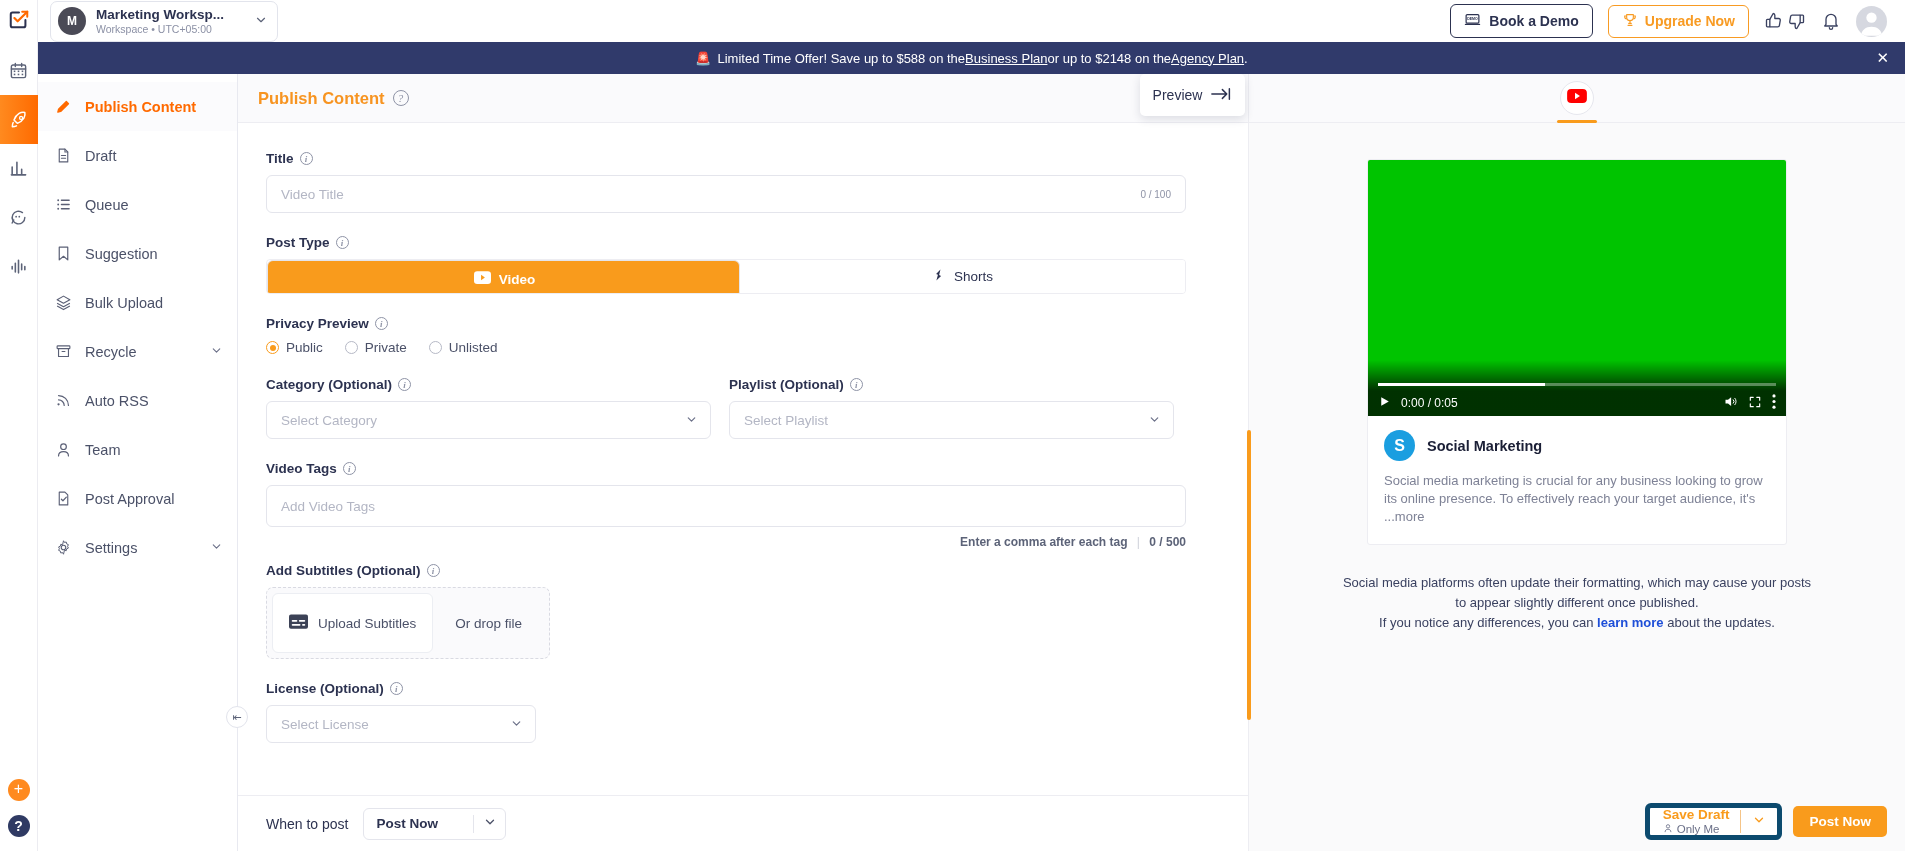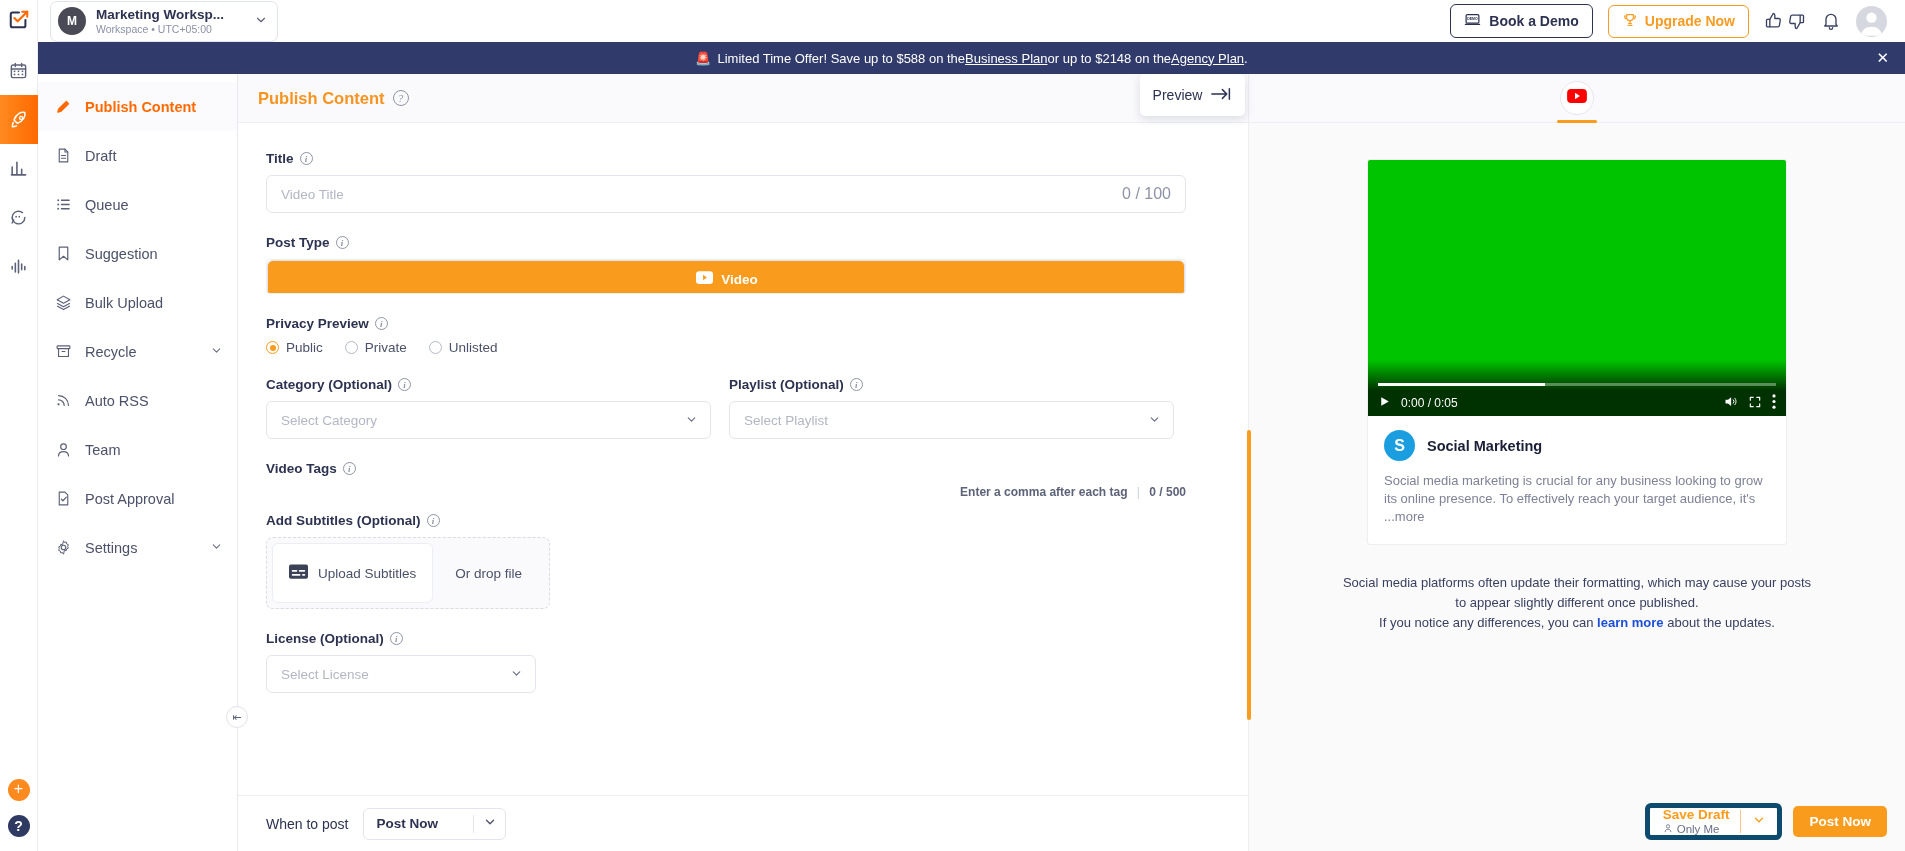--- a/index.html
+++ b/index.html
@@ -136,21 +136,21 @@
   .fld { margin-bottom: 22px; }
   .fld-label {
     display: flex; align-items: center;
     font-size: 13.5px; font-weight: bold; color: #2c3250; margin-bottom: 9px;
   }
   .txtinput {
     width: 920px; height: 38px; border: 1px solid #e4e5ec; border-radius: 6px;
     background: #fff; display: flex; align-items: center; padding: 0 14px;
     font-size: 13.5px; color: #b3b6c4; cursor: text;
   }
-  .txtinput .counter { margin-left: auto; color: #8e93a6; font-size: 16px; }
+  .txtinput .counter { margin-left: auto; color: #8e93a6; font-size: 10px; }
 
   
   #posttype { display: flex; width: 920px; height: 35px; border-radius: 4px; overflow: hidden; border:1px solid #ededf2;}
   #posttype .pt {
     flex: 1; display: flex; align-items: center; justify-content: center; gap: 8px;
     font-size: 13.5px; cursor: pointer; color: #2c3250; background: #fff;
   }
   #posttype .pt.sel { background: #f99b1c; color: #ffffff; font-weight: bold; }
 
   
@@ -554,20 +554,28 @@
         <div id="posttype">
           <div class="pt sel">
             <span>
               <svg width="17" height="13" viewBox="0 0 24 18">
                   <rect width="24" height="18" rx="4.5" fill="#ffffff"></rect>
                   <path d="M10 5.2l5.4 3.8L10 12.8V5.2z" fill="#f99b1c"></path>
                 </svg>
             </span>
             <span>Video</span>
           </div>
+          <div class="pt">
+            <span>
+              <svg width="14" height="16" viewBox="0 0 24 24" fill="none">
+                  <path d="M14.5 2.5L7 10.2l3.2 1.4-2.7 10 8-8-3.3-1.5 2.3-9.6z" fill="#2c3250"></path>
+                </svg>
+            </span>
+            <span>Shorts</span>
+          </div>
         </div>
       </div>
 
       <div class="fld">
         <div class="fld-label">
           <span>Privacy Preview</span>
           <span class="info-ico">i</span>
         </div>
         <div class="radio-row">
           <div class="radio on">
@@ -613,20 +621,23 @@
                 </svg>
             </span>
           </div>
         </div>
       </div>
 
       <div class="fld" style="margin-bottom:14px;">
         <div class="fld-label">
           <span>Video Tags</span>
           <span class="info-ico">i</span>
+        </div>
+        <div class="txtinput" style="height:42px;">
+          <span>Add Video Tags</span>
         </div>
         <div class="tag-hint">
           <span>Enter a comma after each tag</span>
           <span class="sep">|</span>
           <span>0 / 500</span>
         </div>
       </div>
 
       <div class="fld">
         <div class="fld-label">

